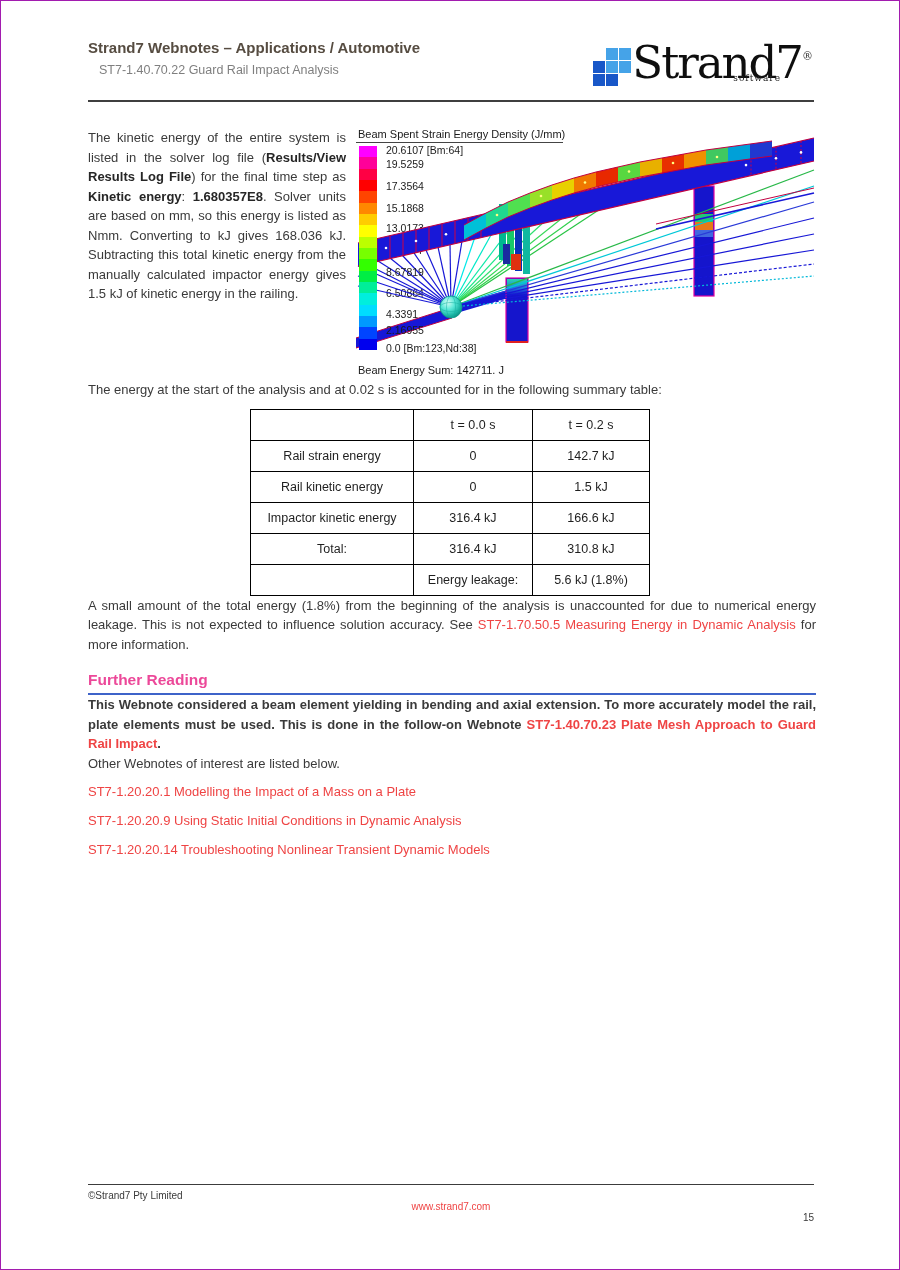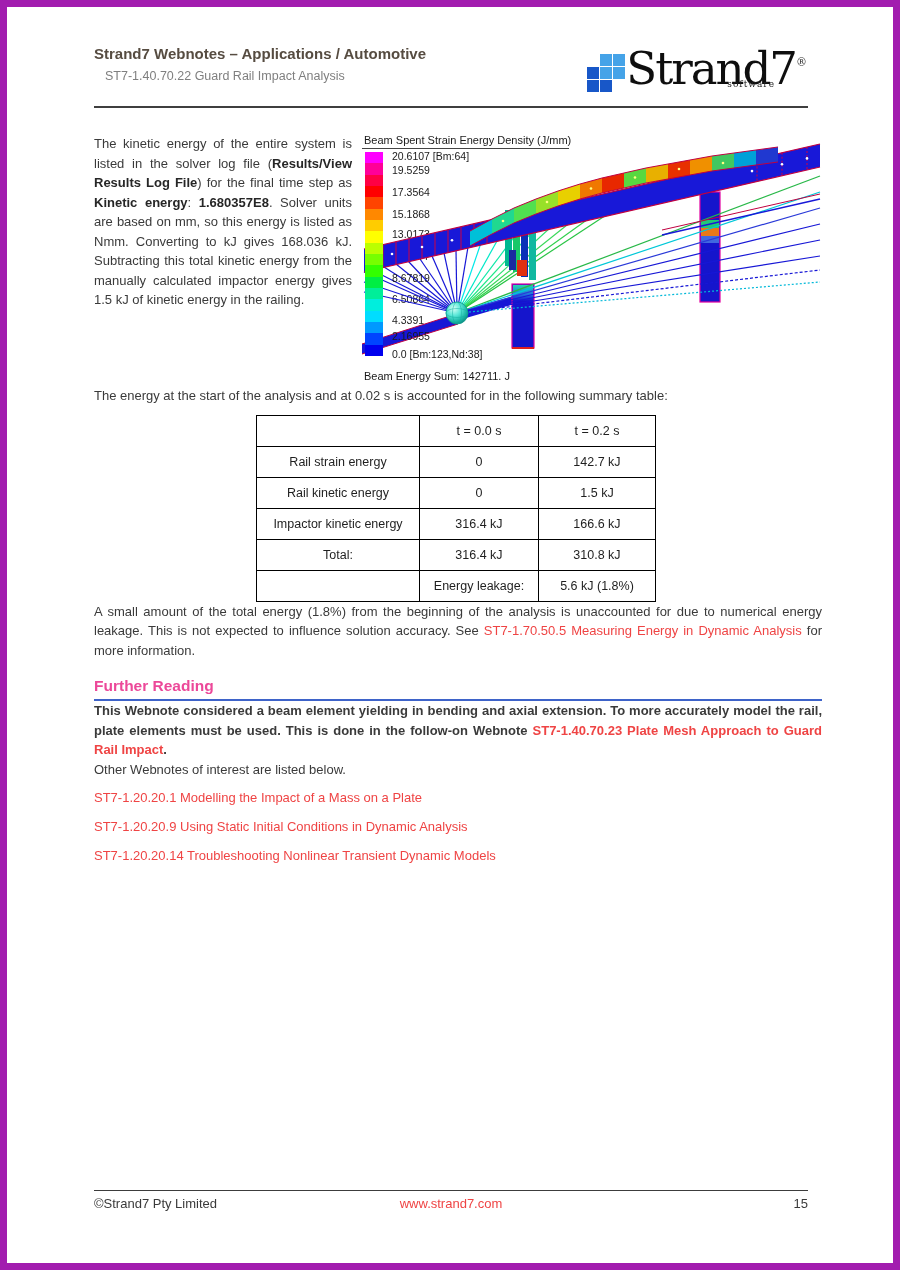--- a/index.html
+++ b/index.html
@@ -1,18 +1,18 @@
 <!DOCTYPE html>
 <html><head>
 <meta charset="utf-8">
 <style>
   html,body {margin:0; padding:0; background:#ffffff;}
   .page {
     position:relative; width:900px; height:1270px; box-sizing:border-box;
-    background:#fff; border:7px solid #a21caf; overflow:hidden;
+    background:#fff; border:1px solid #a21caf; overflow:hidden;
     font-family:"Liberation Sans", sans-serif;
   }
   
   .hdr-title {position:absolute; left:87px; top:38px; font-size:15px; font-weight:bold; color:#564C41; margin:0;}
   .hdr-sub   {position:absolute; left:98px; top:62px; font-size:12.5px; color:#7f7f7f; margin:0;}
   .hdr-rule  {position:absolute; left:87px; right:85px; top:99px; border-top:2px solid #3f3f3f;}
   .logo {position:absolute; top:33px; right:86px; display:flex;}
   .logo-grid {display:grid; grid-template-columns:repeat(3,12px); grid-auto-rows:12px; gap:1px; margin-top:14px; margin-right:1px;}
   .sq {display:block; width:12px; height:12px;}
   .sq.l {background:#45A3E8;} .sq.d {background:#1857C8;} .sq.e {background:transparent;}
@@ -35,21 +35,21 @@
   td.c1 {width:146px; text-align:center;}
   td.c2 {width:102px; text-align:center;margin-top:9px;}
   td.c3 {width:100px; text-align:center;}
   .leak-p {margin-top:12px;}
   h2.further {font-size:15.5px; font-weight:bold; color:#ec4899; margin:17px 0 0 0; padding-bottom:4px; border-bottom:2px solid #3E63C9;}
   .fr-p {margin-top:15px;font-weight:bold;}
   .other-p {margin-top:10px; text-align:left;}
   .wn-link {display:block; margin-top:9px; font-size:13px; line-height:20px;}
   
   .ftr-rule {position:absolute; left:87px; right:85px; top:1183px; border-top:1.5px solid #3c3c3c;}
-  .ftr {position:absolute; left:87px; right:85px; top:1189px; display:flex; font-size:13px; color:#3a3a3a;}
+  .ftr {position:absolute; left:87px; right:85px; top:1189px; display:flex; font-size:10px; color:#3a3a3a;flex-direction:column;}
   .ftr span {flex:1;}
   .ftr .mid {text-align:center;}
   .ftr .right {text-align:right;}
   
   text {font-family:"Liberation Sans", sans-serif; fill:#1a1a1a;}
   .lg-title {font-size:11px;}
   .lg-val {font-size:10.5px;}
   .lg-cap {font-size:11px;}
 </style>
 </head>

